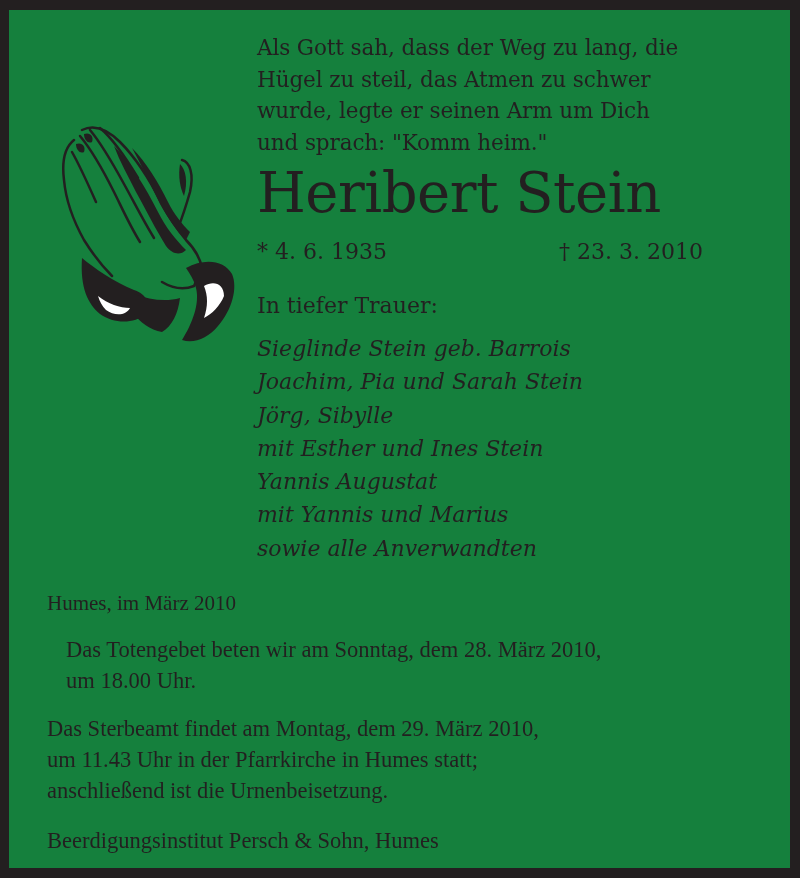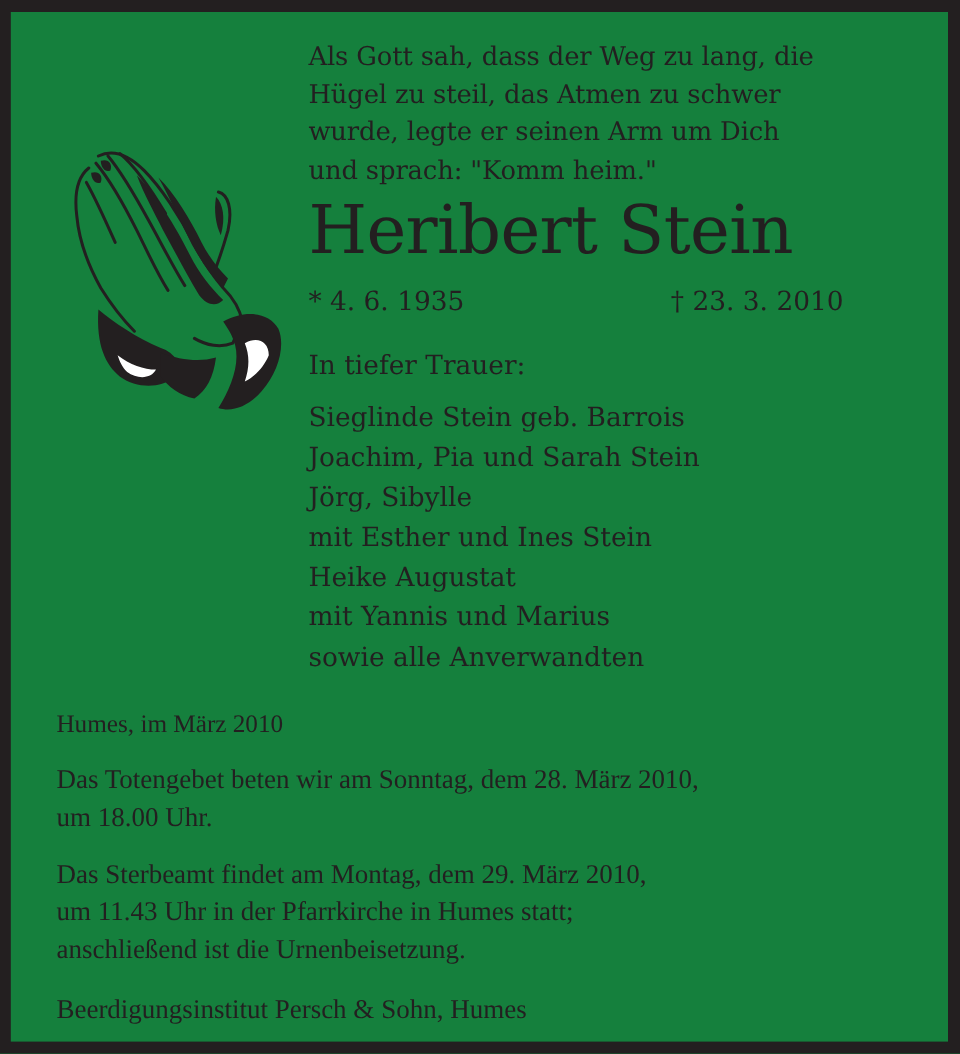--- a/index.html
+++ b/index.html
@@ -50,37 +50,38 @@
     position: absolute;
     left: 248px; top: 281px;
     font-size: 22px; line-height: 30px;
     white-space: nowrap;
     text-align: center;
   }
   .mourners {
     position: absolute;
     left: 248px; top: 322px;
     font-size: 22px; line-height: 33.3px;
+    font-style: italic;
   }
   .mourners div { white-space: nowrap; }
   .place-date {
     position: absolute;
     left: 38px; top: 578px;
     font-family: "Liberation Serif", serif;
     font-size: 21px; line-height: 30px;
     white-space: nowrap;
   }
   .para {
     position: absolute;
     left: 38px;
     font-family: "Liberation Serif", serif;
     font-size: 22.5px; line-height: 31px;
   }
   .para div { white-space: nowrap; }
-  .para-1 { top: 624px; }
+  .para-1 { top: 624px; margin-left: 19px; }
   .para-2 { top: 703px; }
   .para-3 { top: 815px; }
 </style>
 </head>
 <body>
 
 <div class="card">
 
   <svg class="hands" viewBox="0 0 185 230" xmlns="http://www.w3.org/2000/svg">
     <g fill="none" stroke="#231f20" stroke-width="2.5" stroke-linejoin="round" stroke-linecap="round">
@@ -129,21 +130,21 @@
     <span>† 23. 3. 2010</span>
   </div>
 
   <div class="grief-label">In tiefer Trauer:</div>
 
   <div class="mourners">
     <div>Sieglinde Stein geb. Barrois</div>
     <div>Joachim, Pia und Sarah Stein</div>
     <div>Jörg, Sibylle</div>
     <div>mit Esther und Ines Stein</div>
-    <div>Heike Augustat</div>
+    <div>Yannis Augustat</div>
     <div>mit Yannis und Marius</div>
     <div>sowie alle Anverwandten</div>
   </div>
 
   <div class="place-date">Humes, im März 2010</div>
 
   <div class="para para-1">
     <div>Das Totengebet beten wir am Sonntag, dem 28. März 2010,</div>
     <div>um 18.00 Uhr.</div>
   </div>

